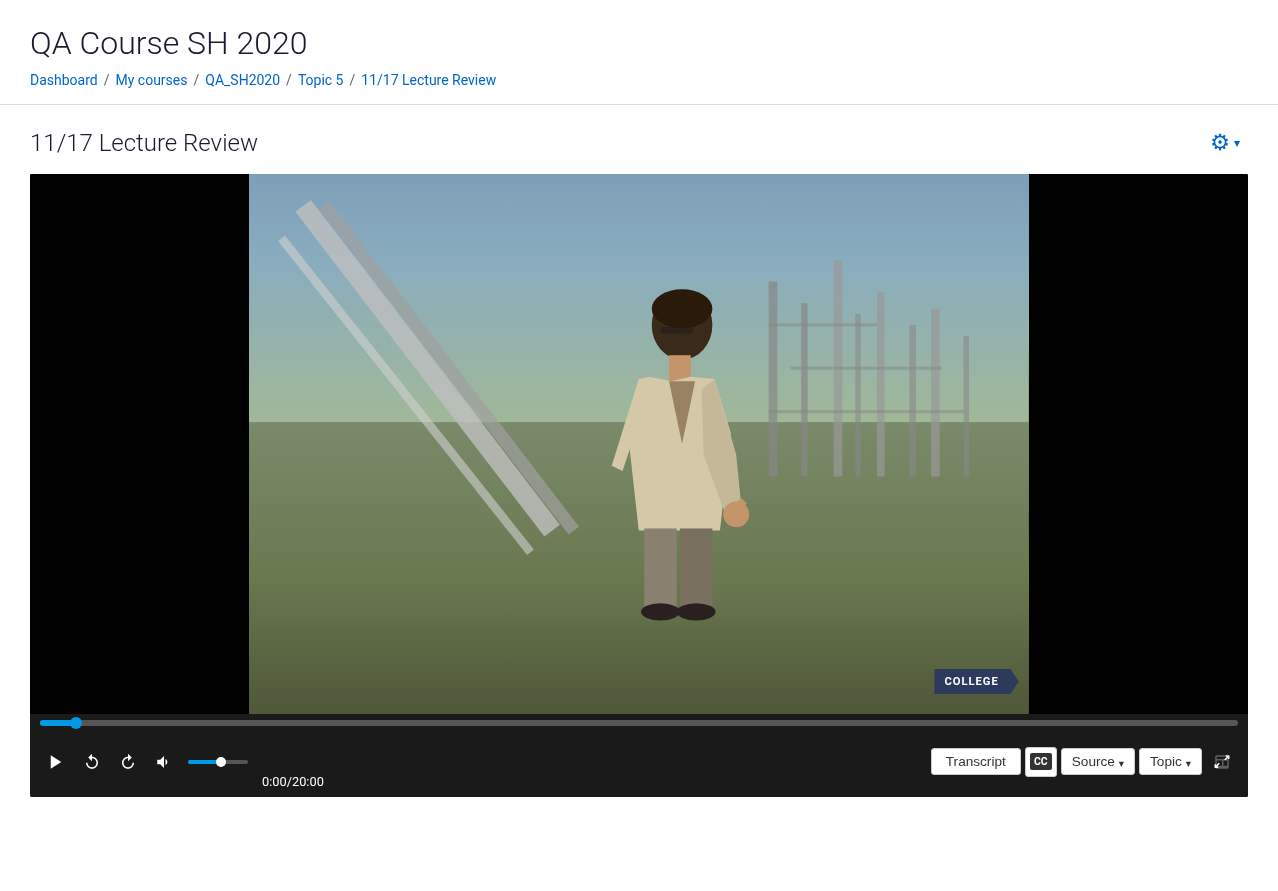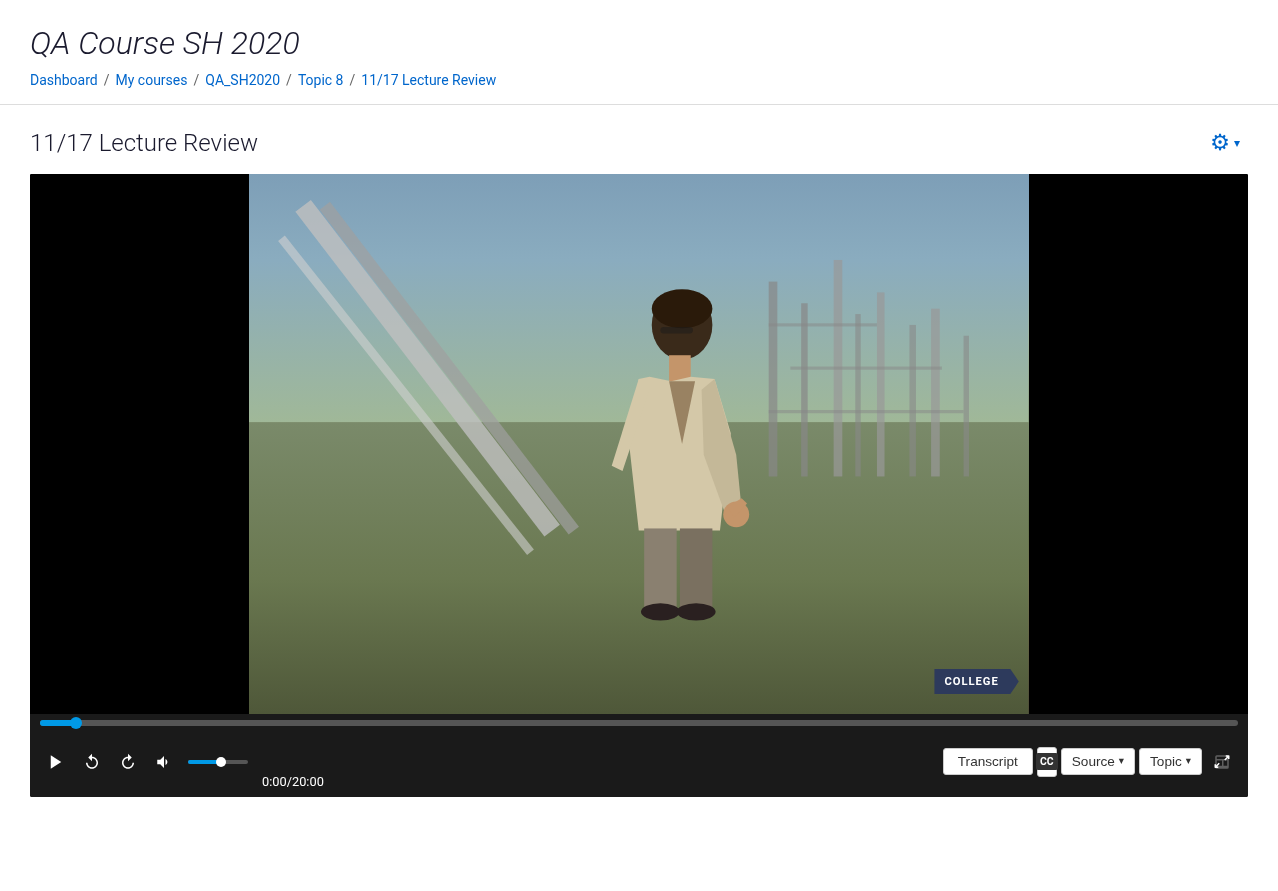--- a/index.html
+++ b/index.html
@@ -12,21 +12,20 @@
     
     .page-header {
       padding: 24px 30px 16px 30px;
       border-bottom: 1px solid #ddd;
     }
     .page-title {
       font-size: 2rem;
       font-weight: 300;
       color: #1a1a2e;
       margin-bottom: 10px;
-      font-style: italic;
     }
     .breadcrumb {
       display: flex;
       align-items: center;
       gap: 6px;
       font-size: 0.875rem;
       flex-wrap: wrap;
     }
     .breadcrumb a {
       color: #0066cc;
@@ -252,41 +251,41 @@
       font-size: 0.85rem;
       border-radius: 3px;
       background: #fff;
     }
 
     .cc-btn {
       background: #fff;
       border: 1px solid #ccc;
       color: #333;
       cursor: pointer;
-      width: 20px;
+      width: 32px;
       height: 30px;
       display: flex;
       align-items: center;
       justify-content: center;
       font-size: 0.7rem;
       font-weight: bold;
       border-radius: 3px;
     }
     .cc-inner {
       background: #333;
       color: #fff;
       padding: 2px 4px;
       border-radius: 2px;
       font-size: 0.65rem;
       font-weight: bold;
     }
 
     .dropdown-btn {
       display: flex;
-      align-items: flex-start;
+      align-items: flex-end;
       gap: 4px;
       background: #fff;
       border: 1px solid #ccc;
       color: #333;
       cursor: pointer;
       padding: 5px 10px;
       font-size: 0.85rem;
       border-radius: 3px;
     }
     .dropdown-arrow {
@@ -317,21 +316,21 @@
 
 <div class="page-header">
   <h1 class="page-title">QA Course SH 2020</h1>
   <nav class="breadcrumb">
     <a href="#">Dashboard</a>
     <span class="sep">/</span>
     <a href="#">My courses</a>
     <span class="sep">/</span>
     <a href="#">QA_SH2020</a>
     <span class="sep">/</span>
-    <a href="#">Topic 8</a>
+    <a href="#">Topic 5</a>
     <span class="sep">/</span>
     <a href="#">11/17 Lecture Review</a>
   </nav>
 </div>
 
 <div class="content-area">
   <div class="content-header">
     <h2 class="lecture-title">11/17 Lecture Review</h2>
     <button class="gear-btn">
       <span class="gear-icon">⚙</span>

